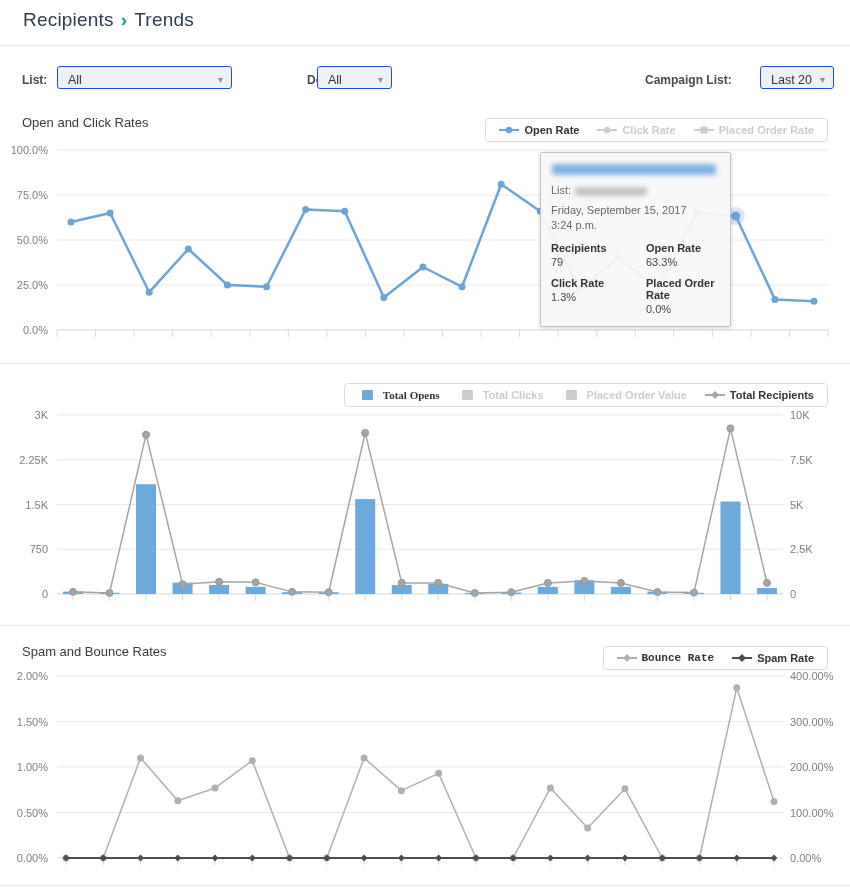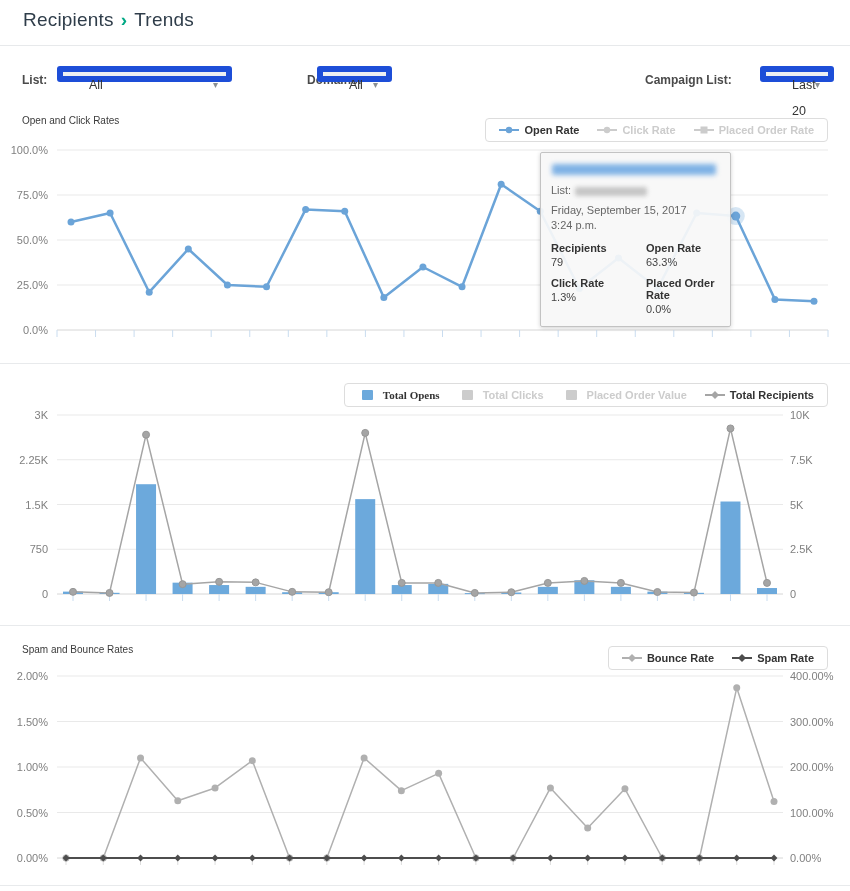--- a/index.html
+++ b/index.html
@@ -6,26 +6,26 @@
   body{font-family:"Liberation Sans","DejaVu Sans",sans-serif;color:#333;}
   #page{position:relative;width:850px;height:891px;background:#fff;overflow:hidden;}
 
   
   .breadcrumb{position:absolute;left:23px;top:9px;font-size:19px;font-weight:500;color:#2f3d4a;letter-spacing:.2px;}
   .breadcrumb .sep{color:#00a884;font-weight:700;margin:0 7px;font-size:19px;}
   .hdr-divider{position:absolute;left:0;top:45px;width:850px;height:1px;background:#e7e9eb;}
 
   
   .flabel{position:absolute;top:73px;font-size:12px;font-weight:700;color:#4a4a4a;}
-  .select{position:absolute;top:66px;height:16px;background:#eef0f2;border:6px solid #1d4ed8;border-radius:3px;
-          box-sizing:border-box;font-size:12.5px;color:#333;line-height:26px;padding-left:26px;cursor:pointer;}
+  .select{position:absolute;top:66px;height:23px;background:#eef0f2;border:1px solid #1d4ed8;border-radius:3px;
+          box-sizing:border-box;font-size:12.5px;color:#333;line-height:26px;padding-left:10px;cursor:pointer;}
   .select .caret{position:absolute;right:8px;top:0;color:#8a8f94;font-size:10px;line-height:26px;}
 
   
-  .chart-title{position:absolute;left:22px;font-size:10px;font-weight:400;color:#3a3a3a;}
+  .chart-title{position:absolute;left:22px;font-size:13px;font-weight:400;color:#3a3a3a;}
   .legend{position:absolute;right:22px;height:22px;border:1px solid #ddd;border-radius:4px;background:#fff;
           display:flex;align-items:center;padding:0 4px;}
   .legend .li{display:flex;align-items:center;gap:5px;padding:0 9px;font-size:11px;font-weight:700;cursor:pointer;white-space:nowrap;}
   .divider{position:absolute;left:0;width:850px;height:1px;background:#e8eaec;}
   svg.chart{position:absolute;left:0;}
 
   
   .tooltip{position:absolute;left:540px;top:152px;width:191px;background:rgba(248,248,248,.93);
            border:1px solid #c3c3c3;border-radius:2px;box-shadow:0 1px 4px rgba(0,0,0,.18);
            padding:9px 10px 11px 10px;box-sizing:border-box;z-index:5;font-size:11px;color:#555;}
@@ -283,21 +283,21 @@
         <circle cx="693.9473684210526" cy="187.5859" r="3.5" fill="#A5A5A5" stroke="#979797" stroke-width="1"></circle>
         <circle cx="730.4736842105264" cy="23.424999999999983" r="3.5" fill="#A5A5A5" stroke="#979797" stroke-width="1"></circle>
         <circle cx="767" cy="177.902" r="3.5" fill="#A5A5A5" stroke="#979797" stroke-width="1"></circle>
       </g>
     </svg>
 
   <div class="divider" style="top:625px;"></div>
 
   <div class="chart-title" style="top:644px;">Spam and Bounce Rates</div>
   <div class="legend" style="top:646px;" id="legend-2">
-      <span class="li" style="color: rgb(51, 51, 51);">
+      <span class="li" style="color: rgb(51, 51, 51); font-family: Liberation Mono, monospace;">
         <svg width="20" height="10">
           <line x1="0" y1="5" x2="20" y2="5" stroke="#B0B0B0" stroke-width="2"></line>
           <path d="M 10 1 L 14 5 L 10 9 L 6 5 Z" fill="#B0B0B0"></path>
         </svg>
         <span>Bounce Rate</span>
       </span>
       <span class="li" style="color: rgb(51, 51, 51);">
         <svg width="20" height="10">
           <line x1="0" y1="5" x2="20" y2="5" stroke="#4D4D4D" stroke-width="2"></line>
           <path d="M 10 1 L 14 5 L 10 9 L 6 5 Z" fill="#4D4D4D"></path>

